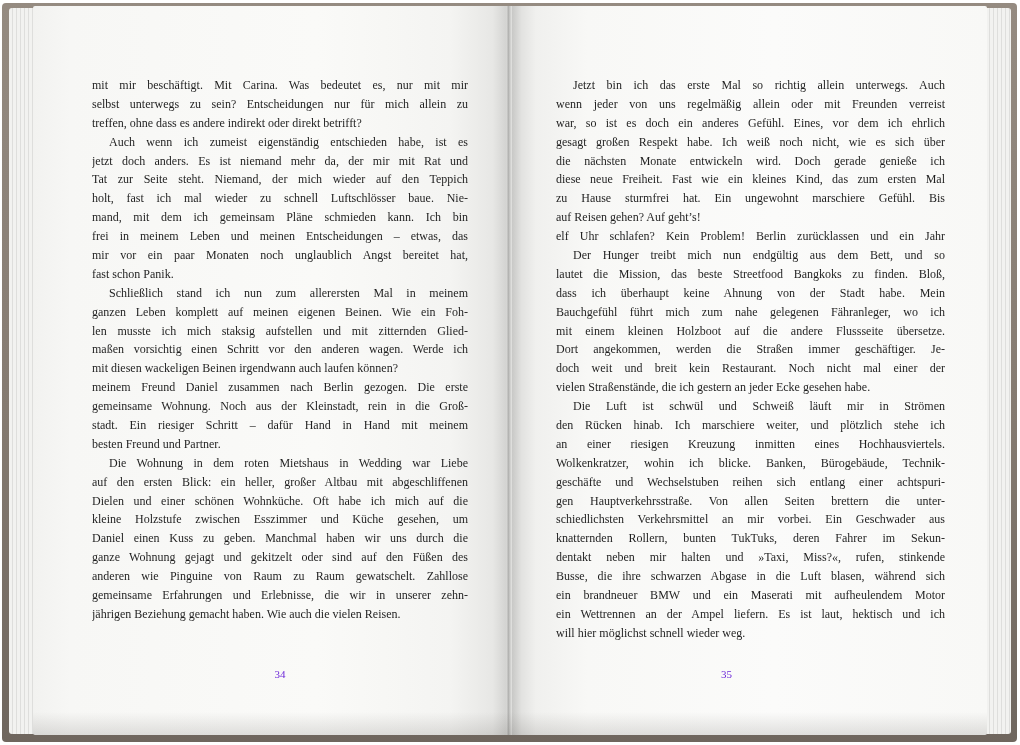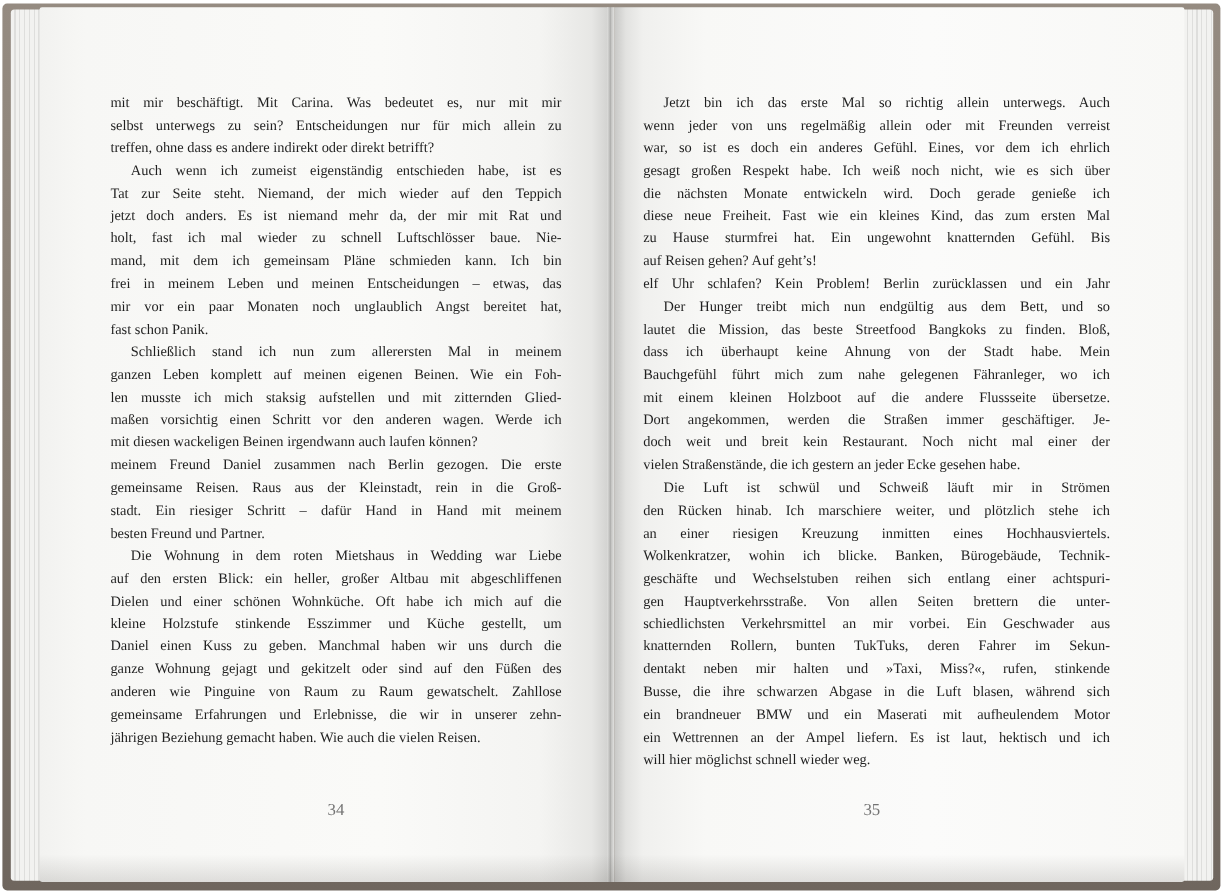--- a/index.html
+++ b/index.html
@@ -52,31 +52,31 @@
     background: linear-gradient(to bottom, rgba(0,0,0,0) 0%, rgba(60,55,50,0.14) 100%);
     pointer-events: none;
   }
   
   .text-block {
     position: absolute; top: 76px;
     color: #1f1f1f;
     font-size: 12px;
   }
   .text-block.left  { left: 92px;  width: 376px; }
-  .text-block.right { left: 536px; width: 389px; }
+  .text-block.right { left: 556px; width: 389px; }
   .line {
     height: 18.9px; line-height: 18.9px;
     text-align: justify; text-align-last: justify;
     overflow: hidden;
   }
   .line.indent { text-indent: 17px; }
   .line.pend   { text-align-last: left; }
   .pageno {
     position: absolute; top: 668px;
-    text-align: center; font-size: 14px; color: #737373;
+    text-align: center; font-size: 11px; color: #6d28d9;
   }
   .pageno.left  { left: 92px;  width: 376px; }
   .pageno.right { left: 532px; width: 389px; }
 </style>
 </head>
 <body>
 
 <div class="book">
   <div class="cover"></div>
   <div class="edges left"></div>
@@ -84,54 +84,54 @@
   <div class="page left"></div>
   <div class="page right"></div>
   <div class="spine"></div>
   <div class="bottom-shade"></div>
 
   <div class="text-block left">
       <div class="line">mit mir beschäftigt. Mit Carina. Was bedeutet es, nur mit mir</div>
       <div class="line">selbst unterwegs zu sein? Entscheidungen nur für mich allein zu</div>
       <div class="line pend">treffen, ohne dass es andere indirekt oder direkt betrifft?</div>
       <div class="line indent">Auch wenn ich zumeist eigenständig entschieden habe, ist es</div>
+      <div class="line">jetzt doch anders. Es ist niemand mehr da, der mir mit Rat und</div>
       <div class="line">Tat zur Seite steht. Niemand, der mich wieder auf den Teppich</div>
-      <div class="line">jetzt doch anders. Es ist niemand mehr da, der mir mit Rat und</div>
       <div class="line">holt, fast ich mal wieder zu schnell Luftschlösser baue. Nie-</div>
       <div class="line">mand, mit dem ich gemeinsam Pläne schmieden kann. Ich bin</div>
       <div class="line">frei in meinem Leben und meinen Entscheidungen – etwas, das</div>
       <div class="line">mir vor ein paar Monaten noch unglaublich Angst bereitet hat,</div>
       <div class="line pend">fast schon Panik.</div>
       <div class="line indent">Schließlich stand ich nun zum allerersten Mal in meinem</div>
       <div class="line">ganzen Leben komplett auf meinen eigenen Beinen. Wie ein Foh-</div>
       <div class="line">len musste ich mich staksig aufstellen und mit zitternden Glied-</div>
       <div class="line">maßen vorsichtig einen Schritt vor den anderen wagen. Werde ich</div>
       <div class="line pend">mit diesen wackeligen Beinen irgendwann auch laufen können?</div>
       <div class="line">meinem Freund Daniel zusammen nach Berlin gezogen. Die erste</div>
-      <div class="line">gemeinsame Reisen. Raus aus der Kleinstadt, rein in die Groß-</div>
+      <div class="line">gemeinsame Wohnung. Noch aus der Kleinstadt, rein in die Groß-</div>
       <div class="line">stadt. Ein riesiger Schritt – dafür Hand in Hand mit meinem</div>
       <div class="line pend">besten Freund und Partner.</div>
       <div class="line indent">Die Wohnung in dem roten Mietshaus in Wedding war Liebe</div>
       <div class="line">auf den ersten Blick: ein heller, großer Altbau mit abgeschliffenen</div>
       <div class="line">Dielen und einer schönen Wohnküche. Oft habe ich mich auf die</div>
-      <div class="line">kleine Holzstufe stinkende Esszimmer und Küche gestellt, um</div>
+      <div class="line">kleine Holzstufe zwischen Esszimmer und Küche gesehen, um</div>
       <div class="line">Daniel einen Kuss zu geben. Manchmal haben wir uns durch die</div>
       <div class="line">ganze Wohnung gejagt und gekitzelt oder sind auf den Füßen des</div>
       <div class="line">anderen wie Pinguine von Raum zu Raum gewatschelt. Zahllose</div>
       <div class="line">gemeinsame Erfahrungen und Erlebnisse, die wir in unserer zehn-</div>
       <div class="line pend">jährigen Beziehung gemacht haben. Wie auch die vielen Reisen.</div>
     </div>
   <div class="text-block right">
       <div class="line indent">Jetzt bin ich das erste Mal so richtig allein unterwegs. Auch</div>
       <div class="line">wenn jeder von uns regelmäßig allein oder mit Freunden verreist</div>
       <div class="line">war, so ist es doch ein anderes Gefühl. Eines, vor dem ich ehrlich</div>
       <div class="line">gesagt großen Respekt habe. Ich weiß noch nicht, wie es sich über</div>
       <div class="line">die nächsten Monate entwickeln wird. Doch gerade genieße ich</div>
       <div class="line">diese neue Freiheit. Fast wie ein kleines Kind, das zum ersten Mal</div>
-      <div class="line">zu Hause sturmfrei hat. Ein ungewohnt knatternden Gefühl. Bis</div>
+      <div class="line">zu Hause sturmfrei hat. Ein ungewohnt marschiere Gefühl. Bis</div>
       <div class="line pend">auf Reisen gehen? Auf geht’s!</div>
       <div class="line">elf Uhr schlafen? Kein Problem! Berlin zurücklassen und ein Jahr</div>
       <div class="line indent">Der Hunger treibt mich nun endgültig aus dem Bett, und so</div>
       <div class="line">lautet die Mission, das beste Streetfood Bangkoks zu finden. Bloß,</div>
       <div class="line">dass ich überhaupt keine Ahnung von der Stadt habe. Mein</div>
       <div class="line">Bauchgefühl führt mich zum nahe gelegenen Fähranleger, wo ich</div>
       <div class="line">mit einem kleinen Holzboot auf die andere Flussseite übersetze.</div>
       <div class="line">Dort angekommen, werden die Straßen immer geschäftiger. Je-</div>
       <div class="line">doch weit und breit kein Restaurant. Noch nicht mal einer der</div>
       <div class="line pend">vielen Straßenstände, die ich gestern an jeder Ecke gesehen habe.</div>

